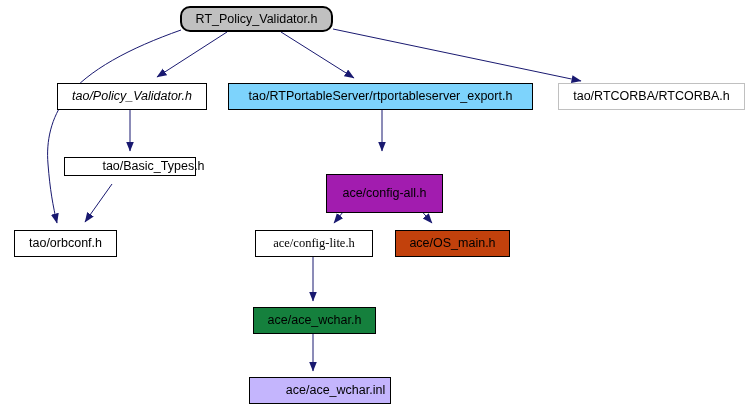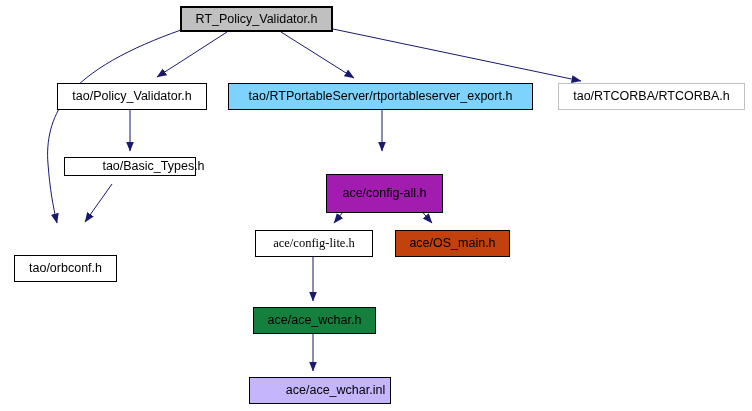--- a/index.html
+++ b/index.html
@@ -59,25 +59,25 @@
         <path d="M130,110 L130,151" fill="none" stroke="#191970" stroke-width="1" marker-end="url(#arrow)"></path>
         <path d="M112,184 L85,222" fill="none" stroke="#191970" stroke-width="1" marker-end="url(#arrow)"></path>
         <path d="M382,110 L382,151" fill="none" stroke="#191970" stroke-width="1" marker-end="url(#arrow)"></path>
         <path d="M366,184 L334,223" fill="none" stroke="#191970" stroke-width="1" marker-end="url(#arrow)"></path>
         <path d="M398,184 L432,223" fill="none" stroke="#191970" stroke-width="1" marker-end="url(#arrow)"></path>
         <path d="M313,257 L313,301" fill="none" stroke="#191970" stroke-width="1" marker-end="url(#arrow)"></path>
         <path d="M313,334 L313,371" fill="none" stroke="#191970" stroke-width="1" marker-end="url(#arrow)"></path>
       </g>
   </svg>
   <div id="node-layer">
-      <div class="node static" style="left: 180px; top: 6px; width: 153px; height: 26px; background: rgb(192, 192, 192); border-color: rgb(0, 0, 0); border-width: 2px;">RT_Policy_Validator.h</div>
-      <div class="node" style="left: 57px; top: 83px; width: 150px; height: 27px; background: rgb(255, 255, 255); border-color: rgb(0, 0, 0); border-width: 1px;">tao/Policy_Validator.h</div>
+      <div class="node static" style="left: 180px; top: 6px; width: 153px; height: 26px; background: rgb(192, 192, 192); border-color: rgb(0, 0, 0); border-width: 2px; border-radius: 10px;">RT_Policy_Validator.h</div>
+      <div class="node" style="left: 57px; top: 83px; width: 150px; height: 27px; background: rgb(255, 255, 255); border-color: rgb(0, 0, 0); border-width: 1px; font-style: italic;">tao/Policy_Validator.h</div>
       <div class="node" style="left: 228px; top: 83px; width: 305px; height: 27px; background: #7dd3fc; border-color: rgb(0, 0, 0); border-width: 1px;">tao/RTPortableServer/rtportableserver_export.h</div>
       <div class="node static" style="left: 558px; top: 83px; width: 187px; height: 27px; background: rgb(255, 255, 255); border-color: rgb(192, 192, 192); border-width: 1px; text-align: right;">tao/RTCORBA/RTCORBA.h</div>
       <div class="node" style="left: 64px; top: 157px; width: 132px; height: 19px; background: rgb(255, 255, 255); border-color: rgb(0, 0, 0); border-width: 1px; padding-left: 47px;">tao/Basic_Types.h</div>
       <div class="node" style="left: 326px; top: 174px; width: 117px; height: 39px; background: #a21caf; border-color: rgb(0, 0, 0); border-width: 1px;">ace/config-all.h</div>
-      <div class="node" style="left: 14px; top: 230px; width: 103px; height: 27px; background: rgb(255, 255, 255); border-color: rgb(0, 0, 0); border-width: 1px; margin-top: 25px;">tao/orbconf.h</div>
+      <div class="node" style="left: 14px; top: 230px; width: 103px; height: 27px; background: rgb(255, 255, 255); border-color: rgb(0, 0, 0); border-width: 1px;">tao/orbconf.h</div>
       <div class="node" style="left: 255px; top: 230px; width: 118px; height: 27px; background: rgb(255, 255, 255); border-color: rgb(0, 0, 0); border-width: 1px; font-family: Liberation Serif, serif;">ace/config-lite.h</div>
       <div class="node" style="left: 395px; top: 230px; width: 115px; height: 27px; background: #c2410c; border-color: rgb(0, 0, 0); border-width: 1px;">ace/OS_main.h</div>
       <div class="node" style="left: 253px; top: 307px; width: 123px; height: 27px; background: #15803d; border-color: rgb(0, 0, 0); border-width: 1px;">ace/ace_wchar.h</div>
       <div class="node" style="left: 249px; top: 377px; width: 142px; height: 27px; background: #c4b5fd; border-color: rgb(0, 0, 0); border-width: 1px; padding-left: 31px;">ace/ace_wchar.inl</div>
     </div>
 </div>
 
 </body></html>

